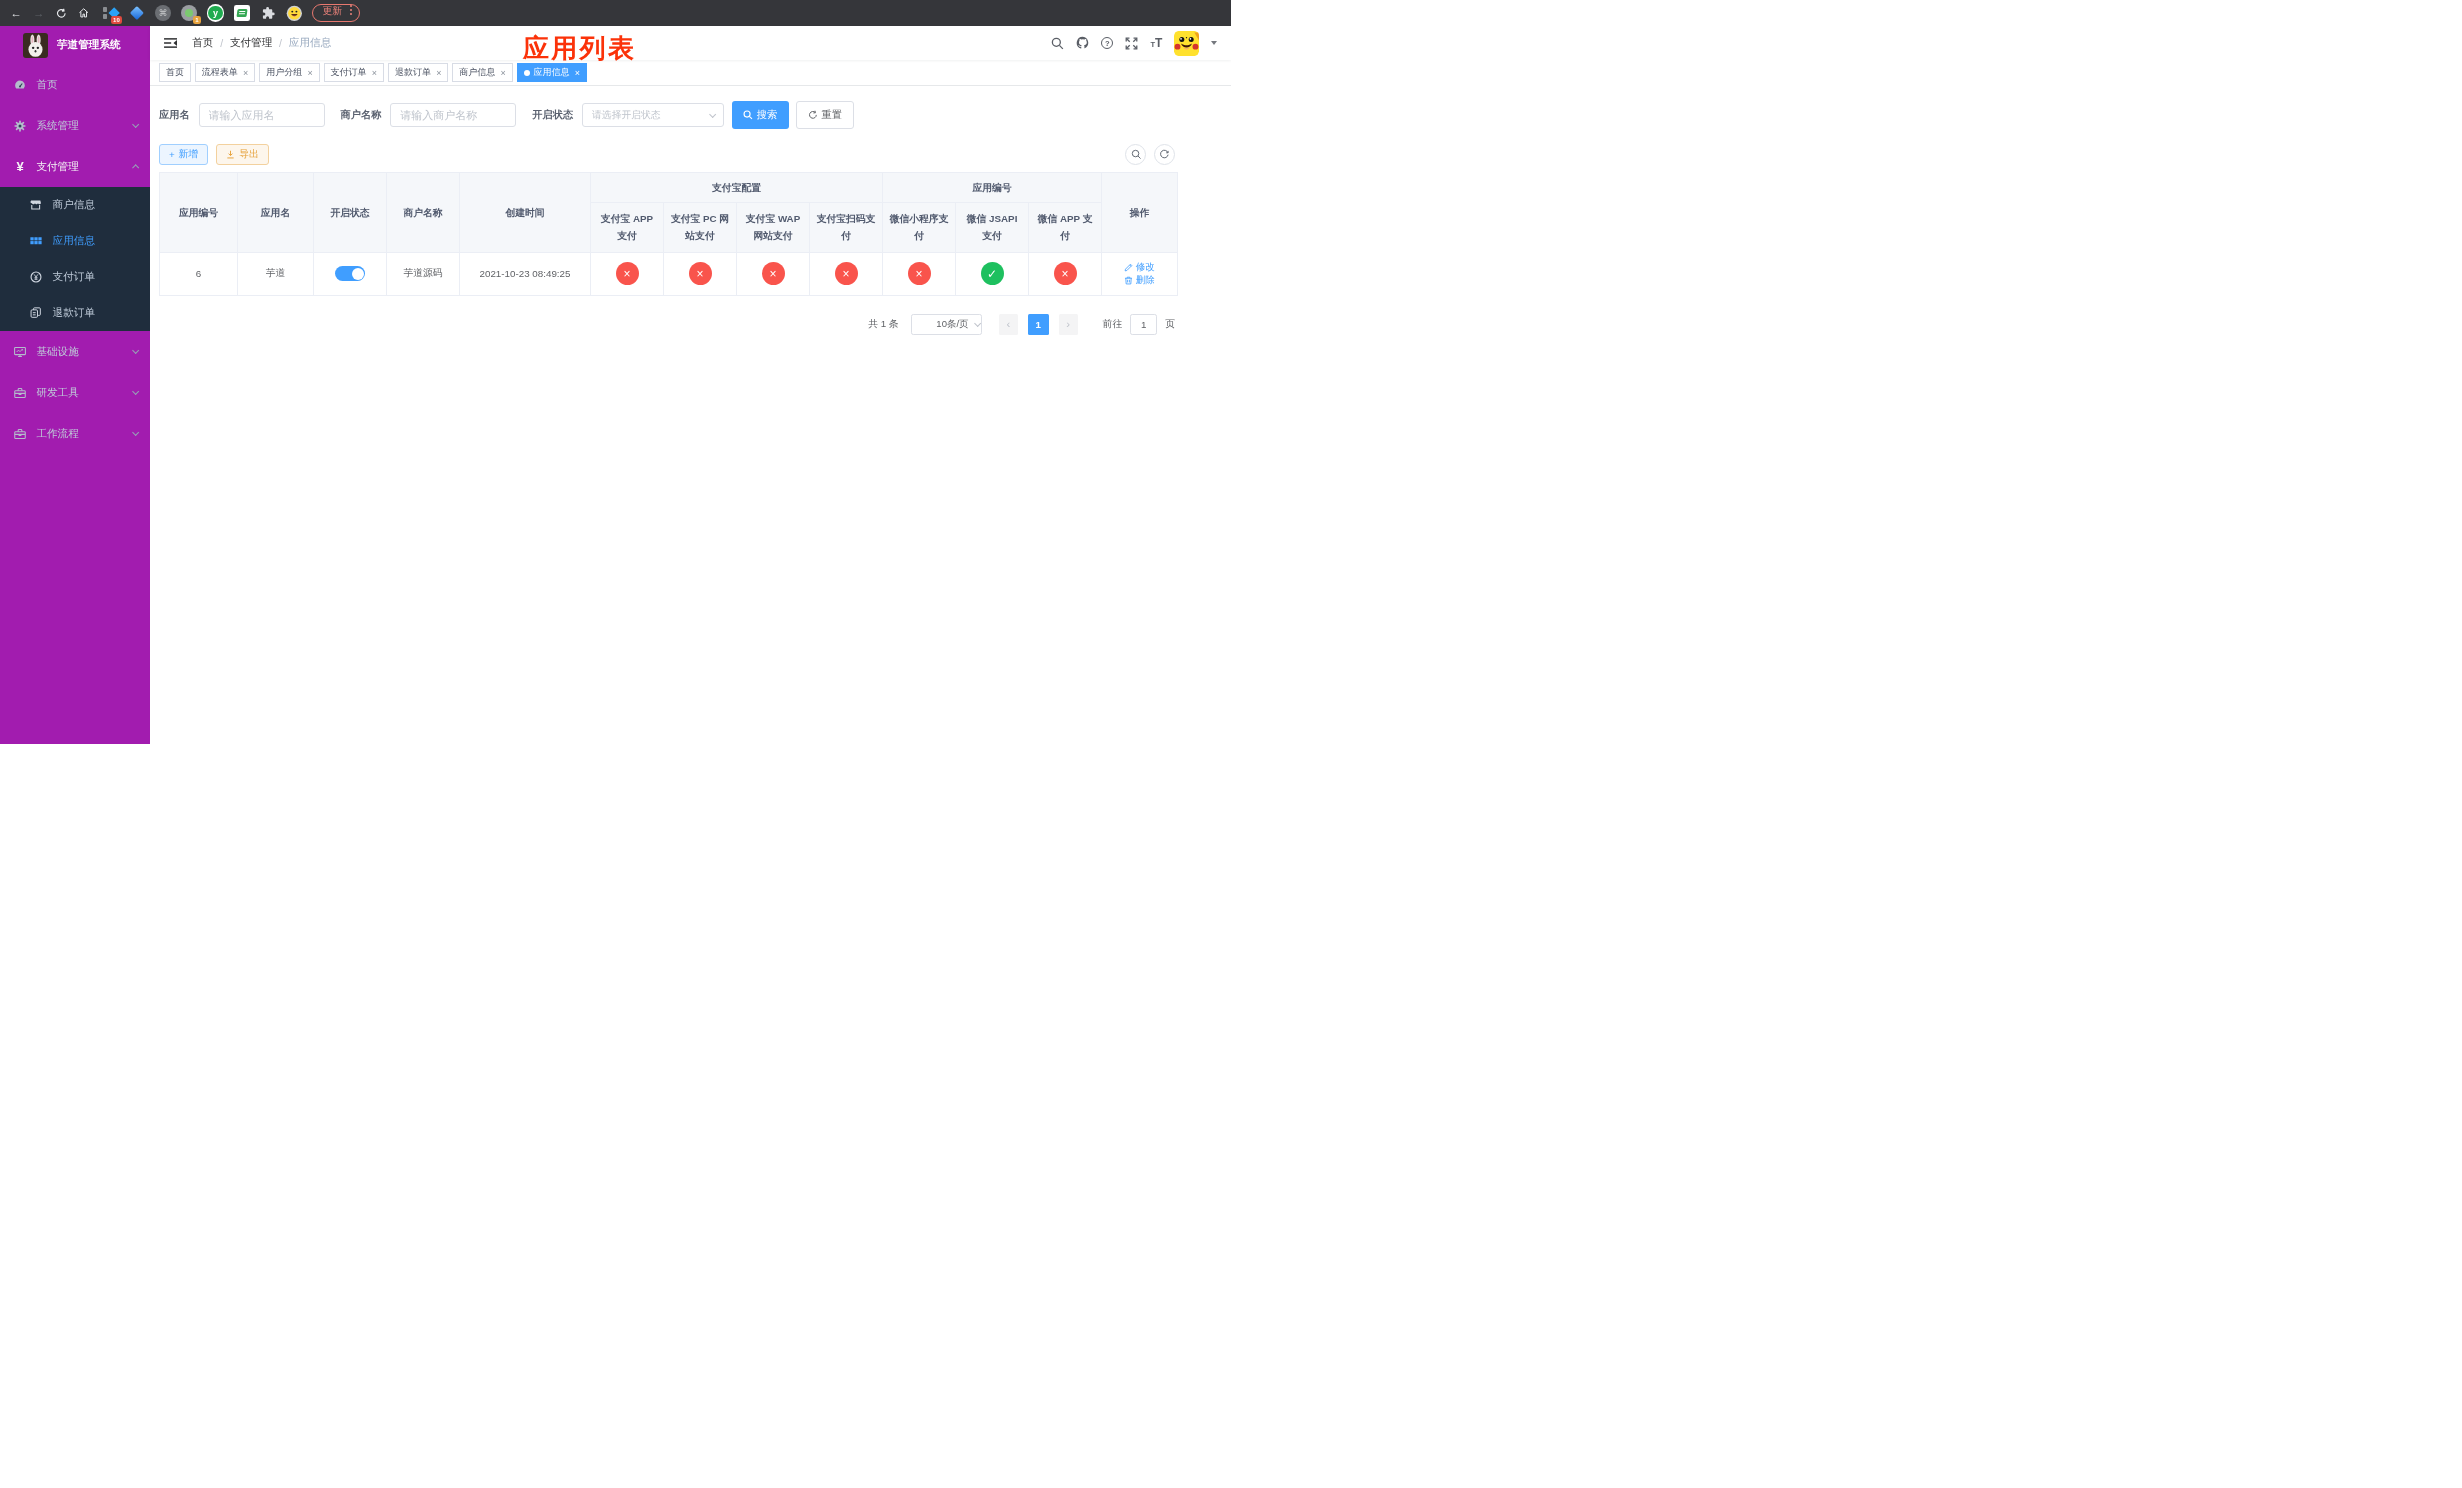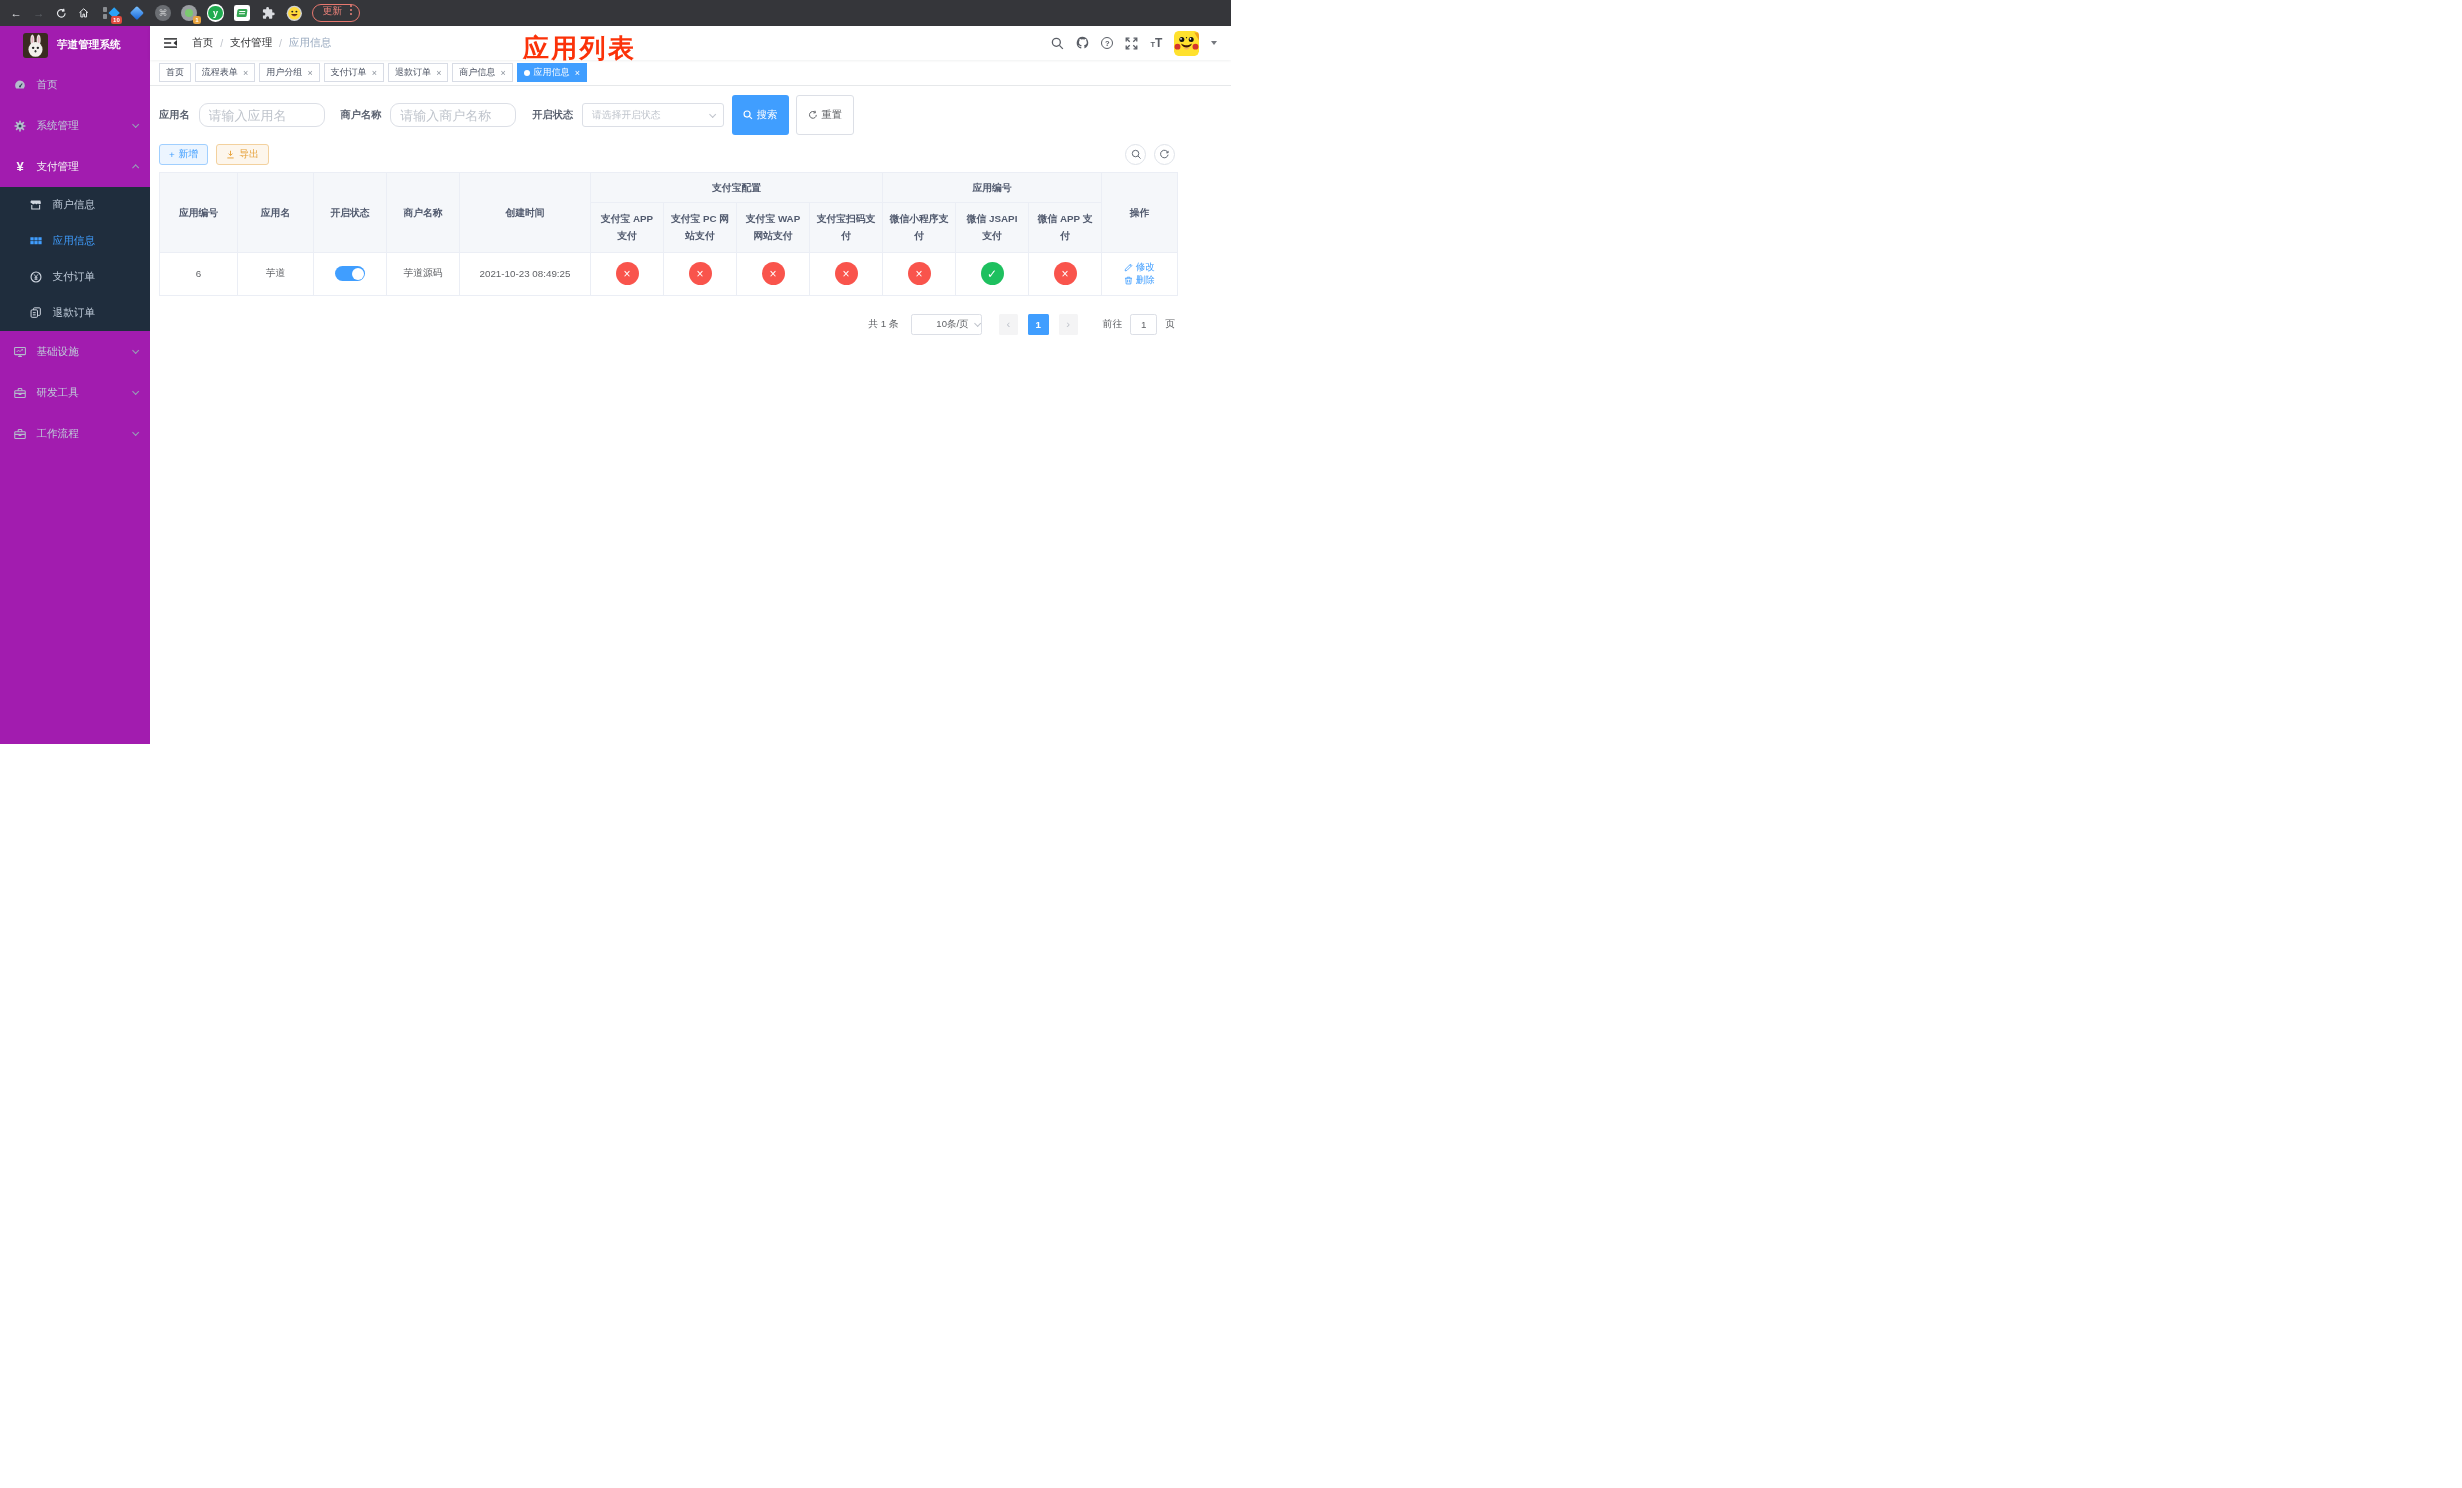--- a/index.html
+++ b/index.html
@@ -79,26 +79,26 @@
   .tag .tclose { font-size:9px; color:#8c939d; margin-left:1.5px; cursor:pointer; }
   .tag.active { background:#409eff; border-color:#409eff; color:#fff; }
   .tag.active .tclose { color:#fff; }
   .tag .dot { width:6px; height:6px; border-radius:50%; background:#fff; }
 
   
   .content { flex:1; padding:17.4px 9px 0 9px; }
   .frow { display:flex; align-items:center; height:24px; margin-bottom:16.7px; font-size:10.2px; }
   .flabel { color:#5b6270; font-weight:700; margin-right:9px; white-space:nowrap; }
   .flabel.ml { margin-left:16px; }
-  .tin { width:126px; height:24px; border:0.8px solid #dcdfe6; border-radius:9px; padding:0 9px; font-size:13px; color:#606266; font-family:inherit; outline:none; }
+  .tin { width:126px; height:24px; border:0.8px solid #dcdfe6; border-radius:3px; padding:0 9px; font-size:11px; color:#606266; font-family:inherit; outline:none; }
   .tin::placeholder { color:#bfc4cc; }
   .fsel { width:142px; height:24px; border:0.8px solid #dcdfe6; border-radius:3px; display:flex; align-items:center; padding:0 7.6px 0 9px; color:#bfc4cc; font-size:9.8px; cursor:pointer; }
   .fsel .ph { flex:1; }
   .selchev { width:5.3px; height:5.3px; border-right:1.1px solid #c0c4cc; border-bottom:1.1px solid #c0c4cc; transform:rotate(45deg); margin-top:-2.3px; }
-  .btn { height:40px; border-radius:3px; display:inline-flex; align-items:center; gap:3.8px; font-size:10.2px; padding:0 10.6px; cursor:pointer; border:0.8px solid transparent; font-family:inherit; }
+  .btn { height:28px; border-radius:3px; display:inline-flex; align-items:center; gap:3.8px; font-size:10.2px; padding:0 10.6px; cursor:pointer; border:0.8px solid transparent; font-family:inherit; }
   .btn-primary { background:#409eff; color:#fff; margin-left:7.6px; }
   .btn-plain { background:#fff; border-color:#dcdfe6; color:#606266; margin-left:7.6px; }
   .trow { display:flex; align-items:center; height:21px; }
   .btn-sm { height:21px; font-size:9.8px; padding:0 9px; }
   .btn-add { background:#ecf5ff; border-color:#a0cfff; color:#409eff; }
   .btn-export { background:#fdf6ec; border-color:#f3d19e; color:#e6a23c; margin-left:8.3px; }
   .trow-right { margin-left:auto; display:flex; gap:7.6px; }
   .cbtn { width:21px; height:21px; border-radius:50%; border:0.8px solid #dfe3e9; background:#fff; display:flex; align-items:center; justify-content:center; color:#5f6670; cursor:pointer; }
   .wrap1342 { width:1016px; }
 

